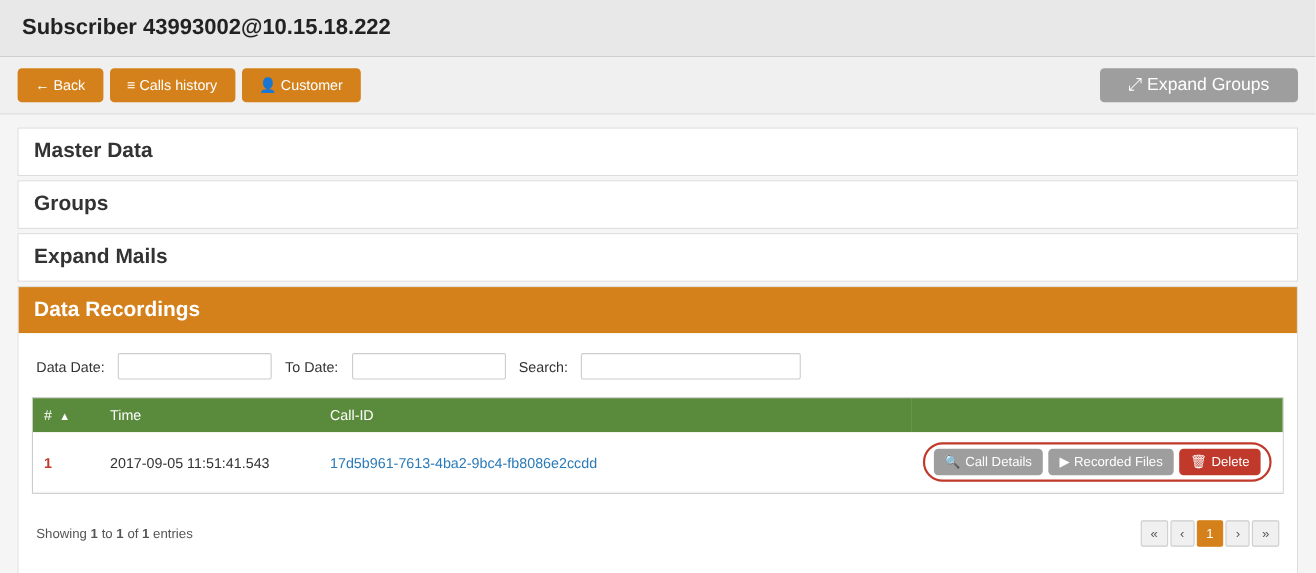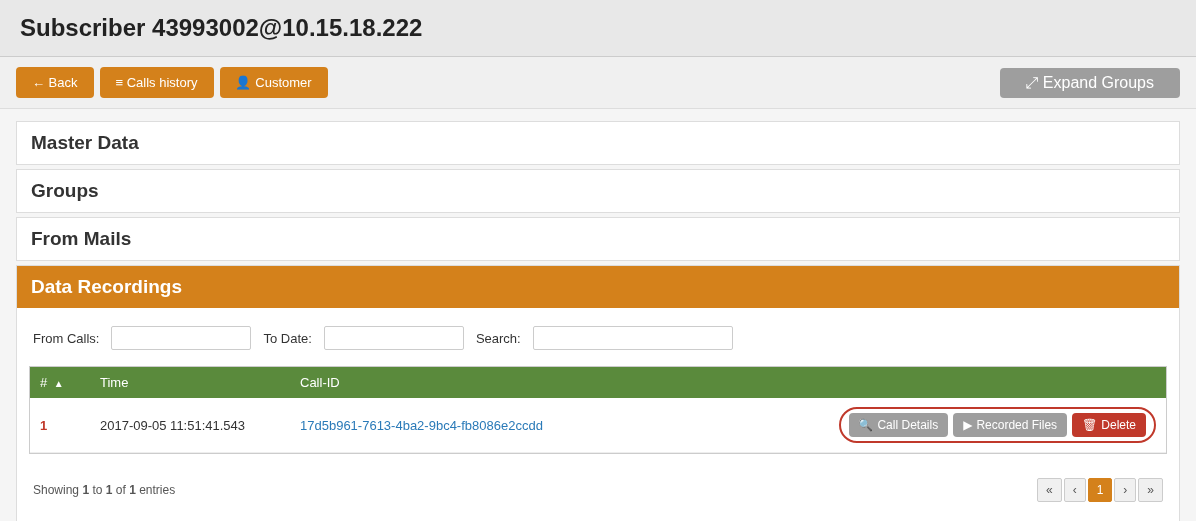--- a/index.html
+++ b/index.html
@@ -4,21 +4,21 @@
   <style>
     * { box-sizing: border-box; margin: 0; padding: 0; }
     body { font-family: Arial, sans-serif; font-size: 13px; background: #f5f5f5; width: 1196px; }
 
     .header {
       background: #e8e8e8;
       padding: 14px 20px;
       border-bottom: 1px solid #ccc;
     }
     .header h1 {
-      font-size: 24px;
+      font-size: 20px;
       font-weight: bold;
       color: #222;
     }
 
     .toolbar {
       background: #f0f0f0;
       padding: 10px 16px;
       display: flex;
       align-items: center;
       justify-content: space-between;
@@ -228,32 +228,32 @@
   </div>
 
   <div class="section-panel">
     <div class="section-header">
       <span>Groups</span>
     </div>
   </div>
 
   <div class="section-panel">
     <div class="section-header">
-      <span>From Mails</span>
+      <span>Expand Mails</span>
     </div>
   </div>
 
   <div class="section-panel">
     <div class="section-header active">
       <span>Data Recordings</span>
     </div>
 
     <div style="padding: 8px 12px; background: white;">
       <div class="filters-row">
-        <label class="filter-label">From Calls:</label>
+        <label class="filter-label">Data Date:</label>
         <input class="filter-input" type="text" value="" style="">
         <label class="filter-label">To Date:</label>
         <input class="filter-input" type="text" value="" style="">
         <label class="filter-label">Search:</label>
         <input class="filter-input" type="text" style="width: 200px;" value="">
       </div>
 
       <div class="table-container">
         <table>
           <thead>

